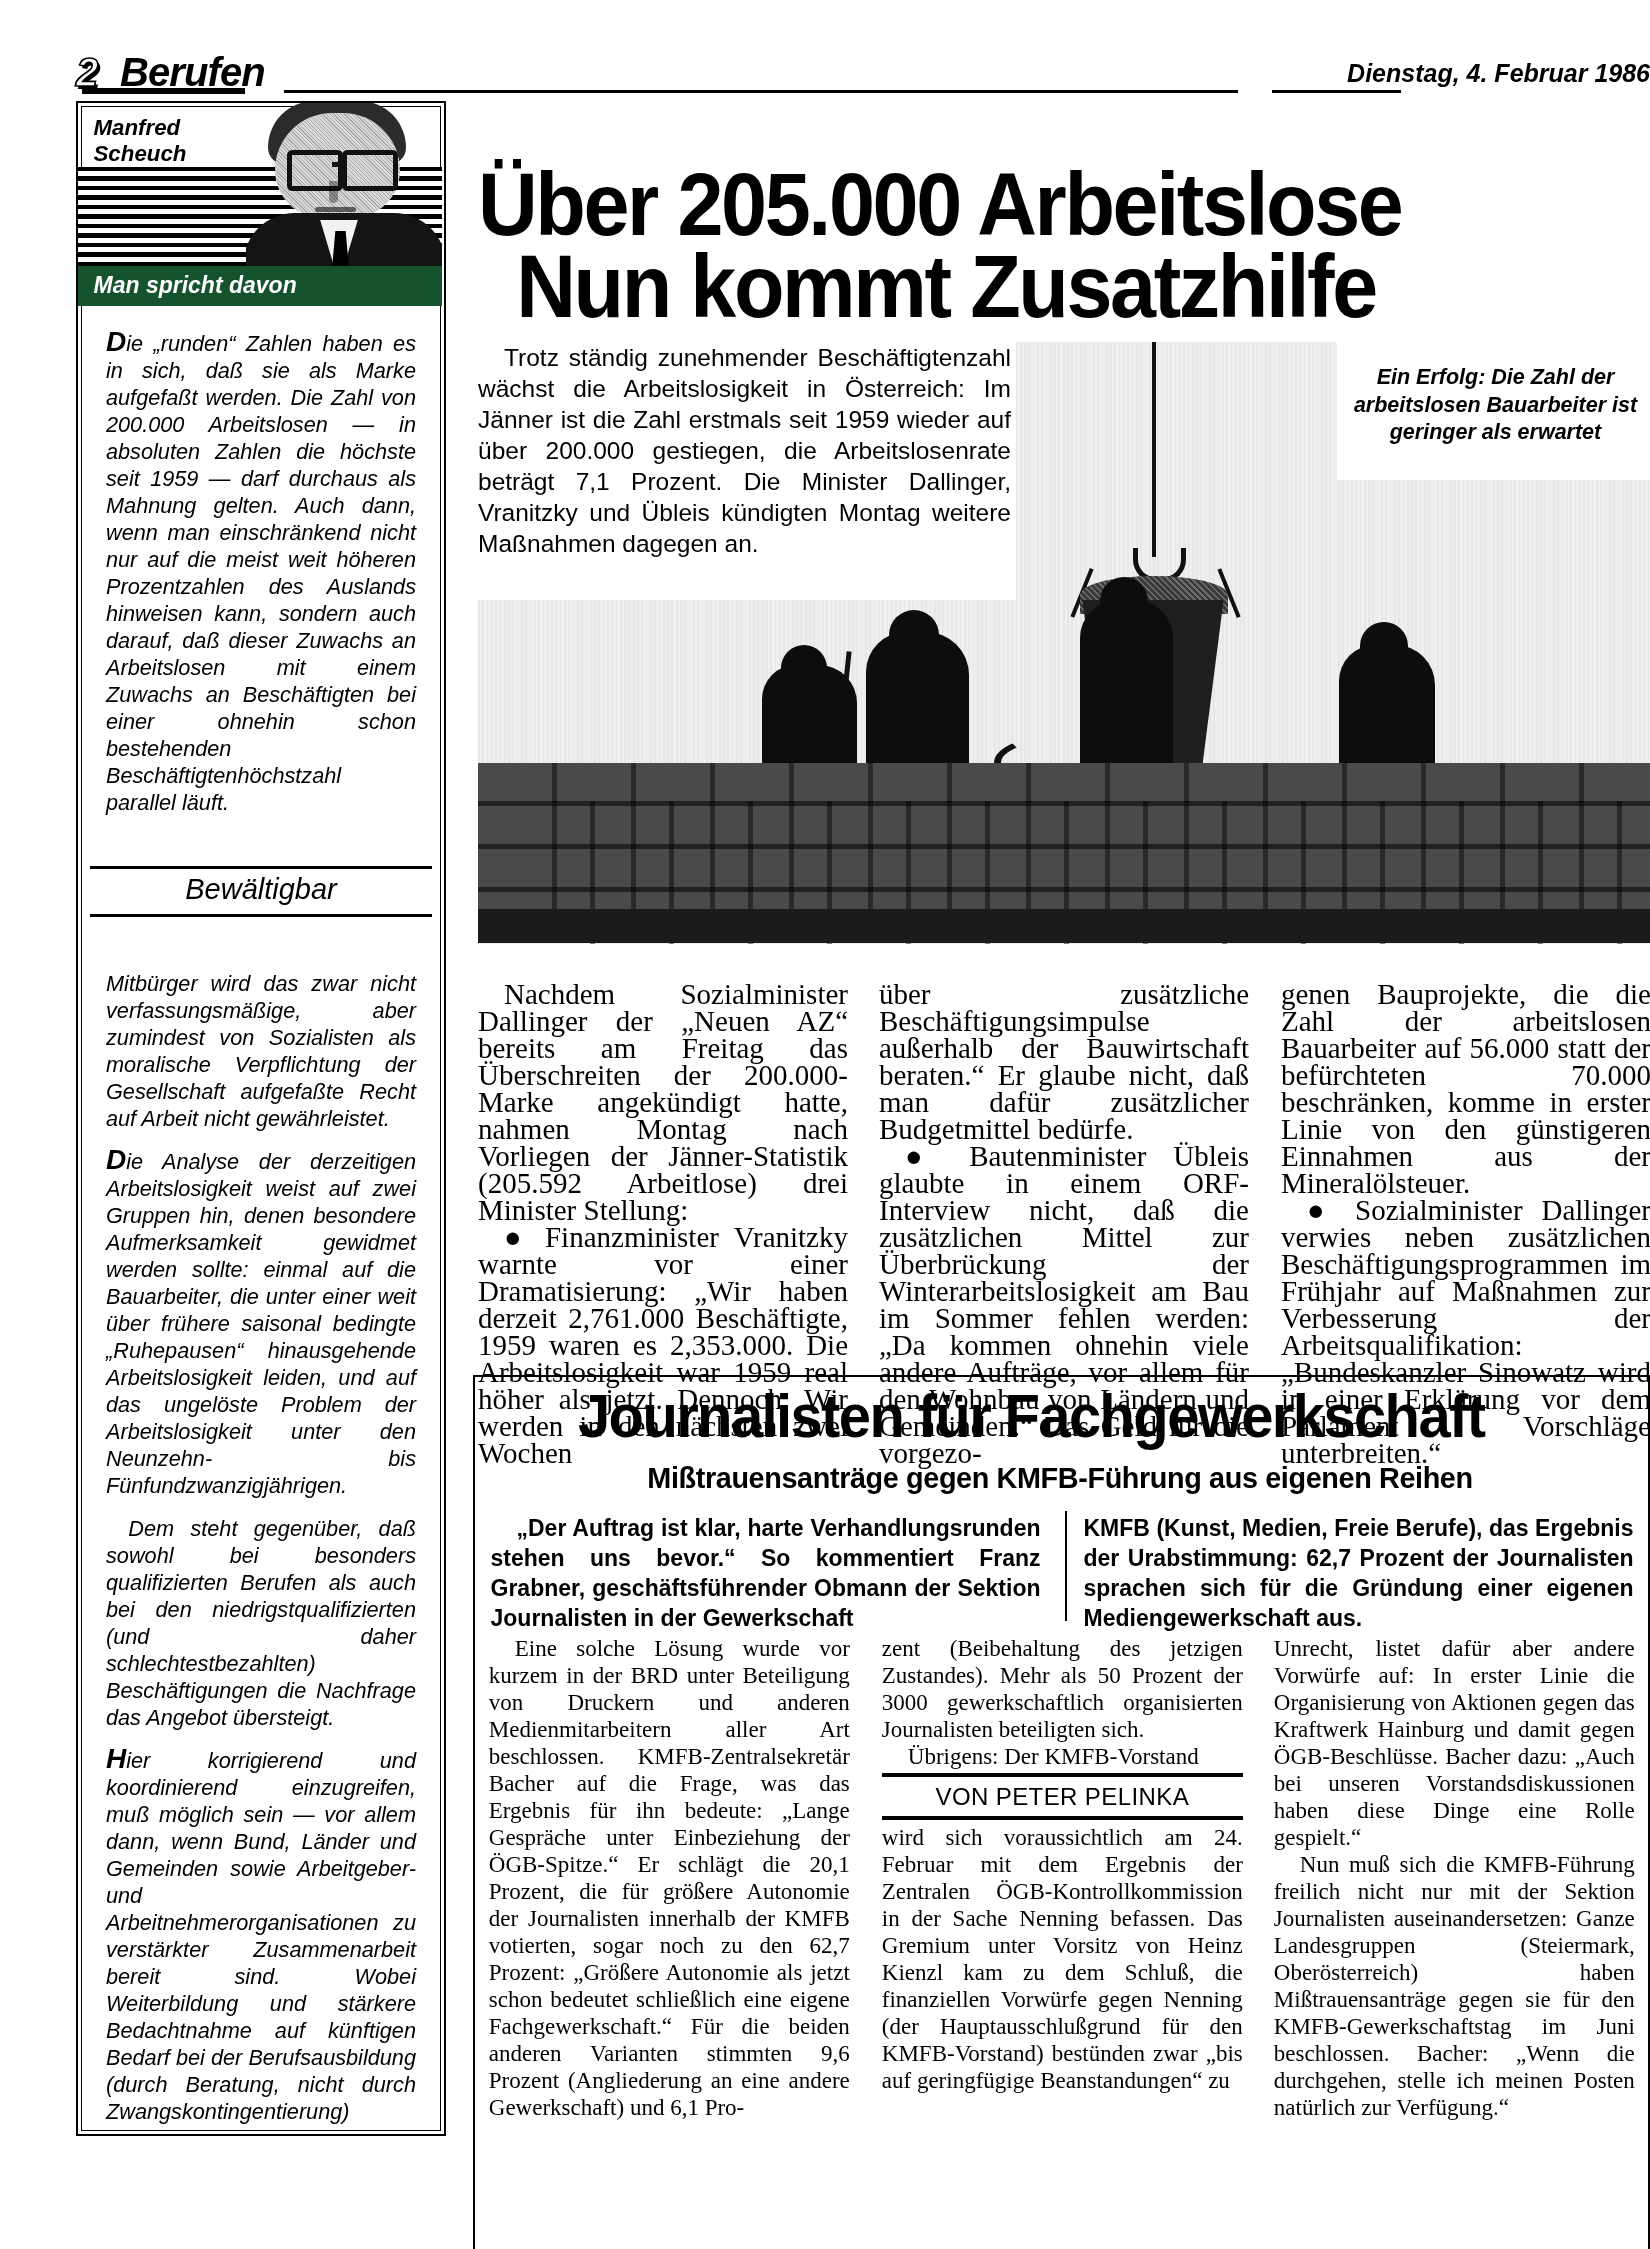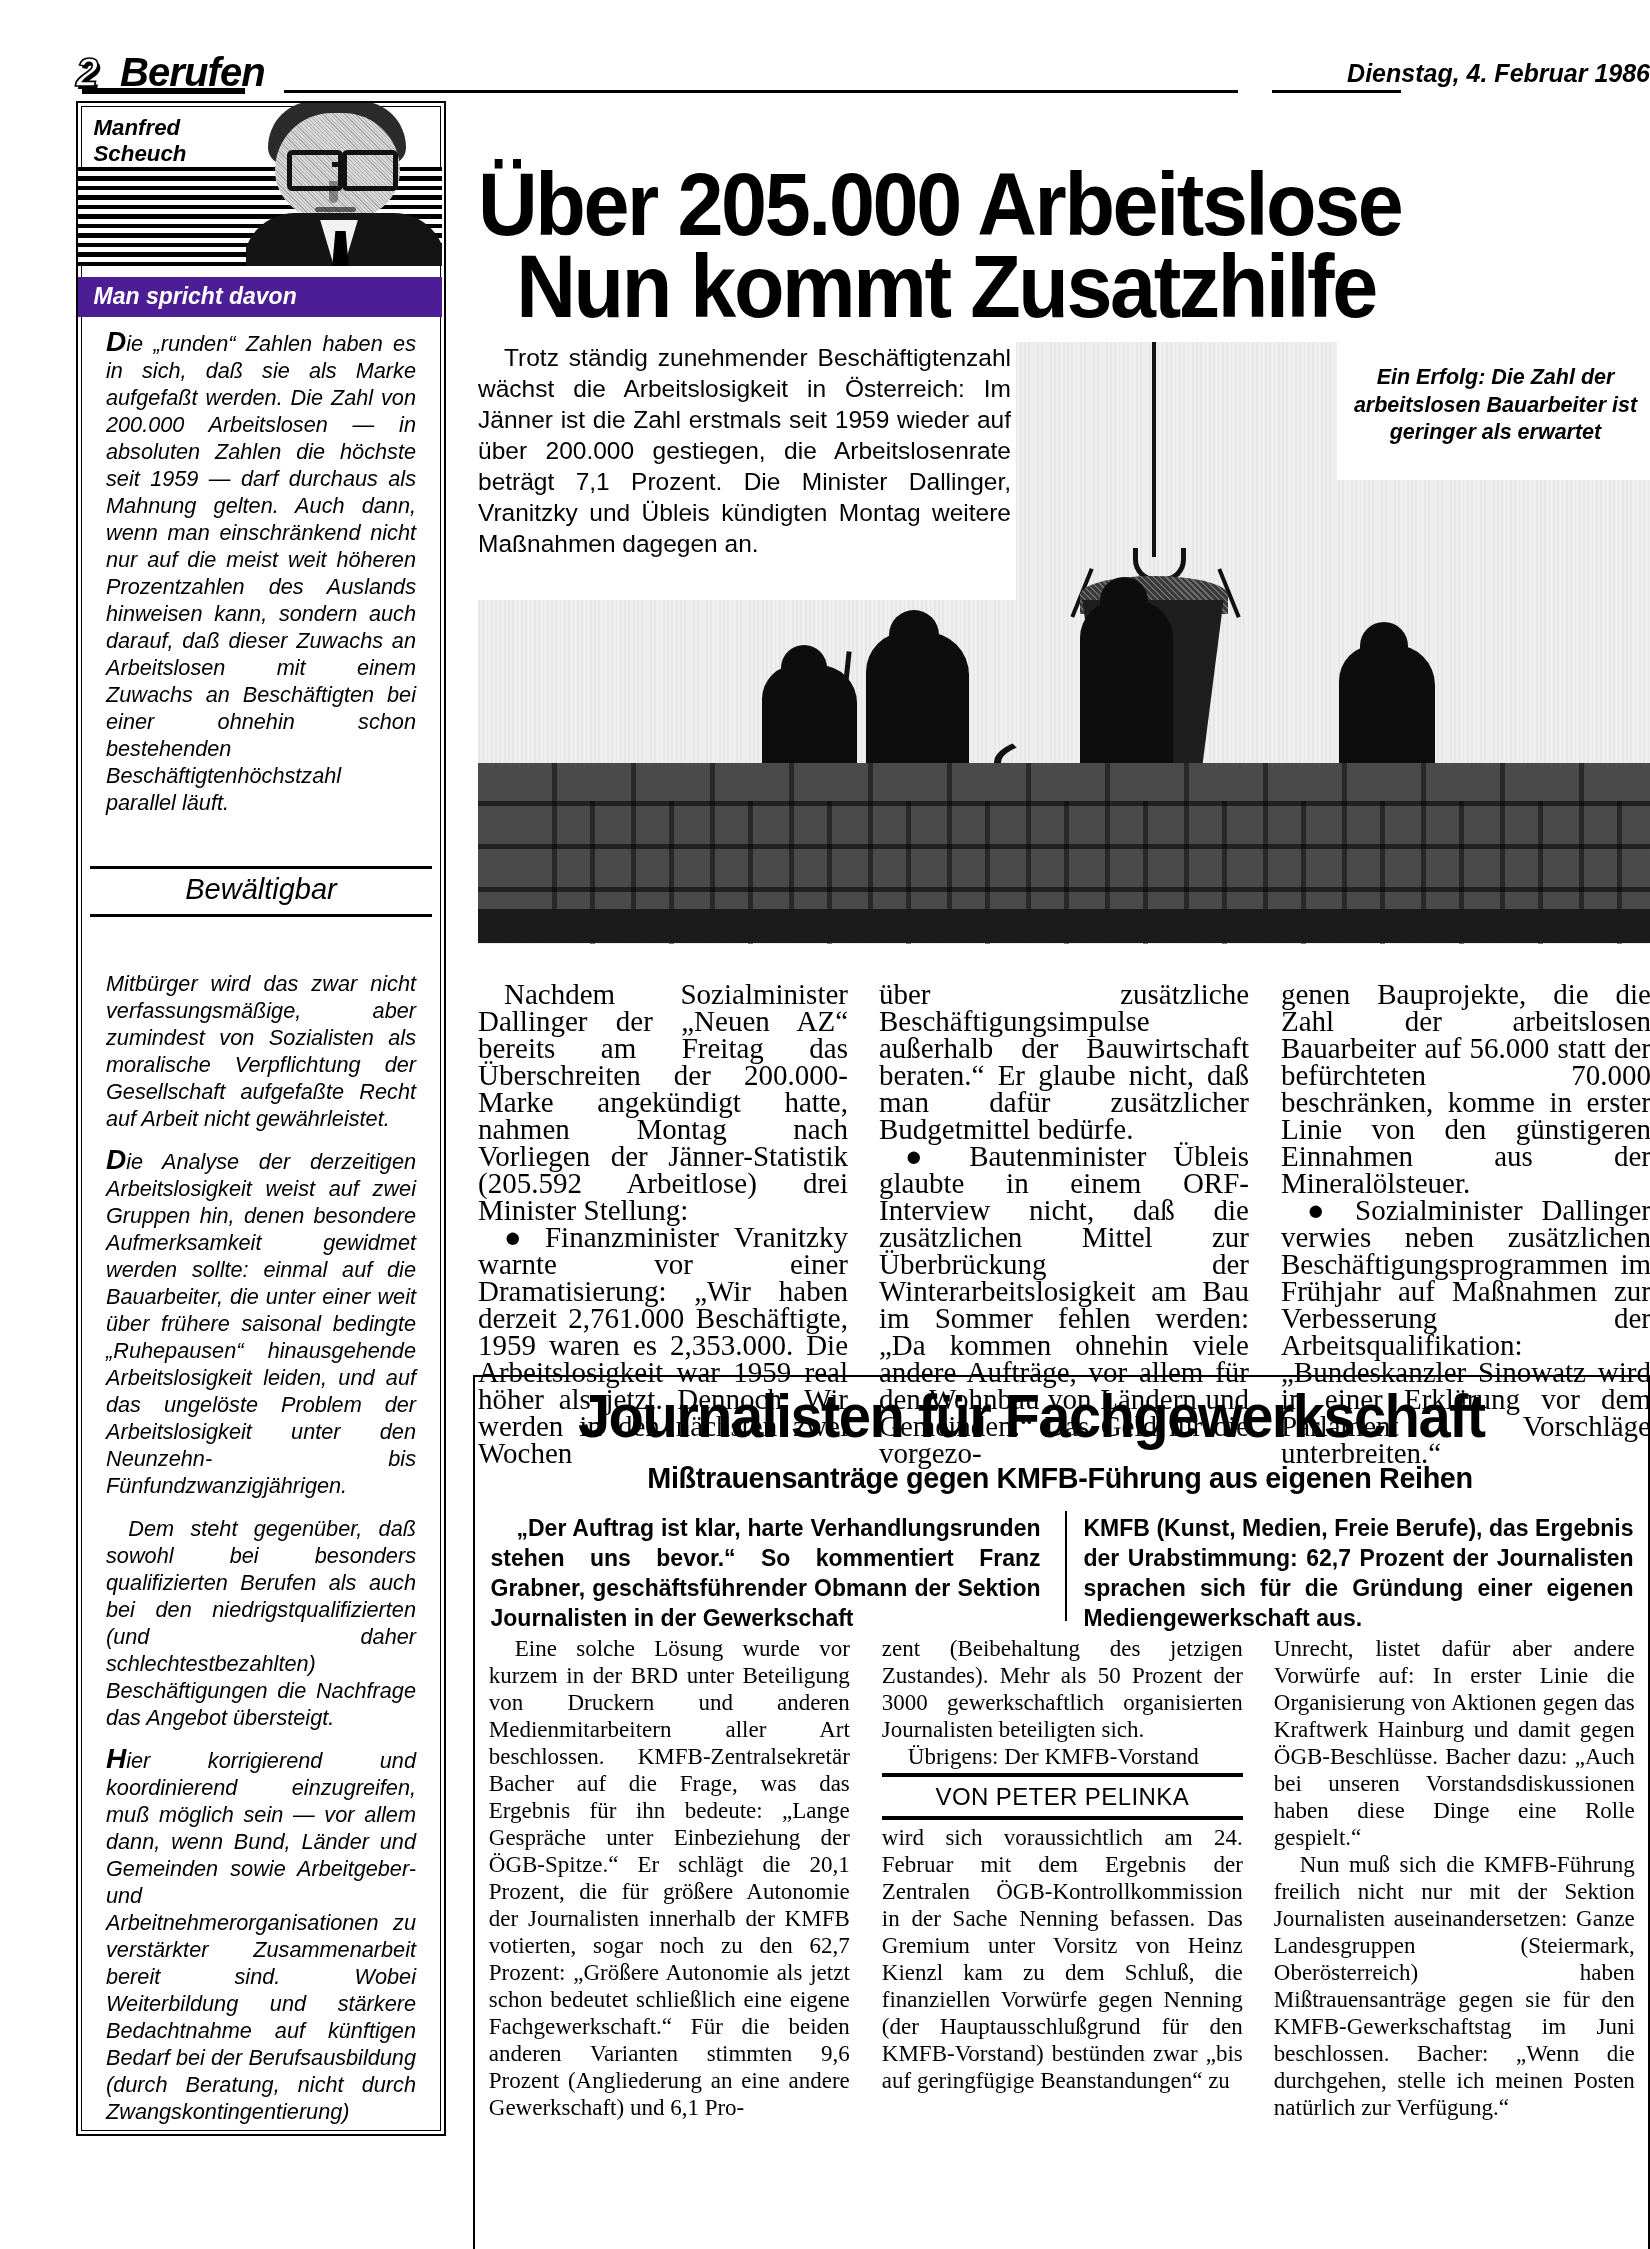--- a/index.html
+++ b/index.html
@@ -40,21 +40,21 @@
   .p-bridge{position:absolute;left:86px;top:62px;width:13.8px;height:5.2px;background:#111;}
   .p-nose{position:absolute;left:83px;top:81px;width:8.6px;height:22.3px;background:rgba(0,0,0,.35);
           border-radius:0 0 5.2px 5.2px;}
   .p-mouth{position:absolute;left:69px;top:107px;width:41px;height:5.2px;background:rgba(0,0,0,.55);border-radius:2.6px;}
   .p-shoulder{position:absolute;left:-3.4px;top:113px;width:203px;height:55px;background:#141414;
               border-radius:52px 52px 0 0;}
   .p-shirt{position:absolute;left:74px;top:120px;width:38px;height:48px;background:#f2f2f2;
            clip-path:polygon(0 0,100% 0,62% 100%,38% 100%);}
   .p-tie{position:absolute;left:86px;top:131px;width:17px;height:38px;background:#000;
          clip-path:polygon(20% 0,80% 0,100% 100%,0 100%);}
-  .banner{position:absolute;left:0;top:174px;width:364px;height:40px;background:#4c1d95;}
+  .banner{position:absolute;left:0;top:163px;width:364px;height:40px;background:#14532d;}
   .banner span{position:absolute;left:15.5px;top:6px;color:#fff;font-family:"Liberation Sans",sans-serif;
                font-weight:bold;font-style:italic;font-size:23px;}
   .lead-body{position:absolute;left:12px;top:211px;width:342px;
              font-family:"Liberation Sans",sans-serif;font-style:italic;font-size:21.7px;line-height:27px;
              text-align:justify;}
   .lead-body p{margin:16px;text-indent:22.3px;}
   .lead-body p.first{text-indent:0;}
   .dcap{font-size:28px;font-weight:bold;line-height:0;}
 
   .subhead-wrap{position:absolute;left:12px;width:342px;}

